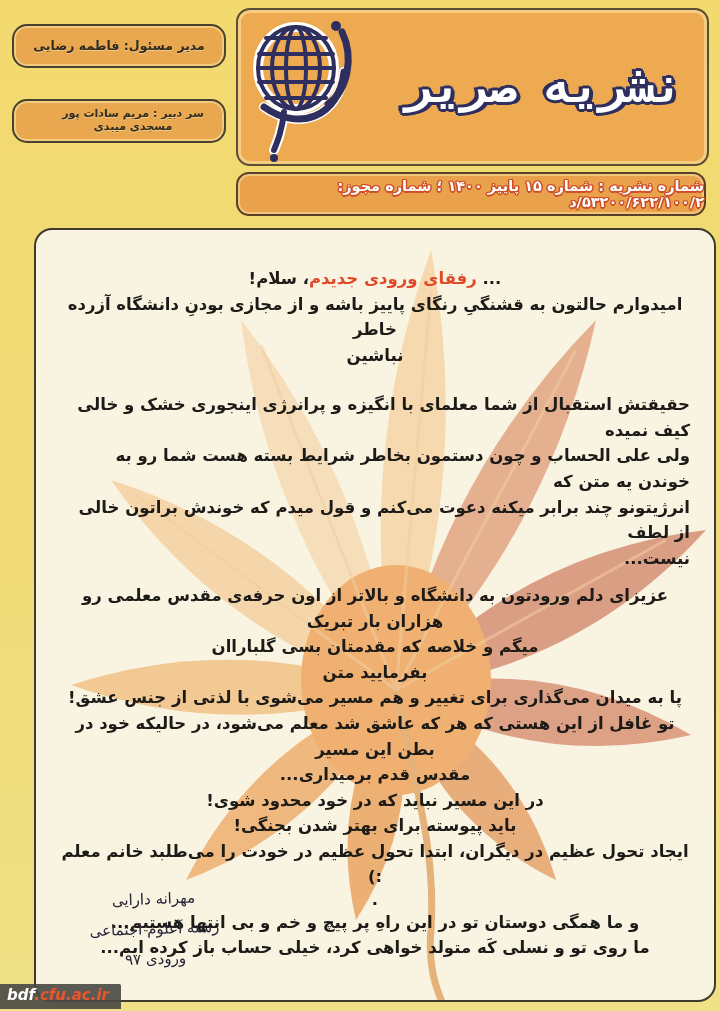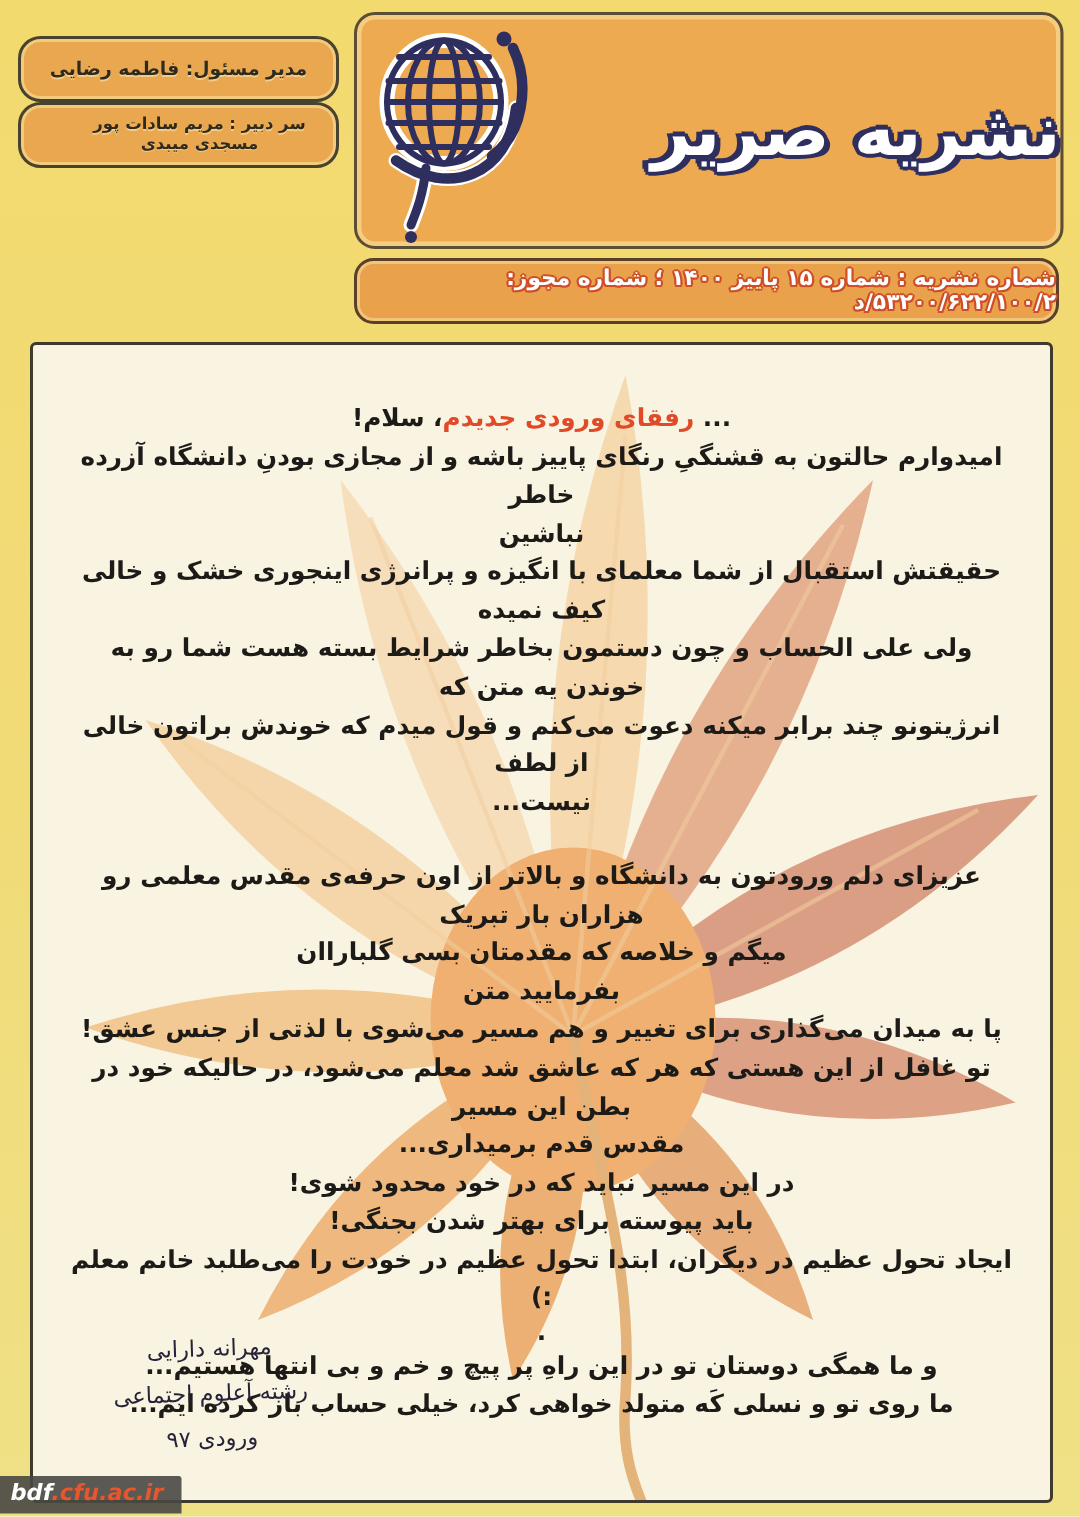--- a/index.html
+++ b/index.html
@@ -2,67 +2,68 @@
 <html lang="fa"><head>
 <meta charset="utf-8">
 <style>
   html,body{margin:0;padding:0;}
   body{
     width:720px;height:1011px;position:relative;overflow:hidden;
     background:linear-gradient(180deg,#F3DA6F 0%,#F1DB78 55%,#EFE186 100%);
     font-family:"DejaVu Sans","Liberation Sans",sans-serif;
   }
   
-  .credits{position:absolute;left:12px;top:24px;width:214px;display:flex;flex-direction:column;justify-content:flex-end;}
+  .credits{position:absolute;left:12px;top:24px;width:214px;display:flex;flex-direction:column;gap:31px;justify-content:flex-end;}
   .badge{
     height:44px;box-sizing:border-box;border:2px solid #47432F;border-radius:15px;
     background:#E9A74F;display:flex;align-items:center;justify-content:center;
     padding:2px 8px;text-align:center;direction:rtl;
     color:#2E2A1E;font-weight:bold;font-size:12.5px;line-height:1.15;
     box-shadow:inset 0 0 0 2px rgba(249,233,166,.55);
     text-shadow:0 1px 0 rgba(255,240,190,.5);
   }
   .badge.small{font-size:11px;padding-left:36px;}
   .titlebox{
     position:absolute;left:236px;top:8px;width:473px;height:158px;box-sizing:border-box;
     border:2px solid #5A4E35;border-radius:14px;background:#EDAA50;
     box-shadow:inset 0 0 0 3px rgba(250,234,170,.55);
     display:flex;align-items:center;
   }
   .logo{width:112px;height:150px;margin-left:6px;flex:0 0 auto;}
   .title{
-    flex:1;text-align:right;direction:rtl;color:#FFFFFF;font-weight:bold;font-size:46px;
+    flex:1;text-align:center;direction:rtl;color:#FFFFFF;font-weight:bold;font-size:46px;
     letter-spacing:1px;padding-left:26px;
     text-shadow:3px 0 0 #2E2E5F,-3px 0 0 #2E2E5F,0 3px 0 #2E2E5F,0 -3px 0 #2E2E5F,
       2px 2px 0 #2E2E5F,-2px 2px 0 #2E2E5F,2px -2px 0 #2E2E5F,-2px -2px 0 #2E2E5F,
       4px 2px 0 #2E2E5F,-4px -2px 0 #2E2E5F;
+    font-family:Liberation Mono, monospace;
   }
   .licensebar{
     position:absolute;left:236px;top:172px;width:470px;height:44px;box-sizing:border-box;
     border:2px solid #59402B;border-radius:13px;background:#E9A24B;
     box-shadow:inset 0 0 0 2px rgba(250,234,170,.5);
     display:flex;align-items:center;justify-content:center;direction:rtl;
     color:#FFFFFF;font-weight:bold;font-size:14.5px;
     text-shadow:1.5px 0 0 #CE4E28,-1.5px 0 0 #CE4E28,0 1.5px 0 #CE4E28,0 -1.5px 0 #CE4E28,
       1px 1px 0 #CE4E28,-1px 1px 0 #CE4E28,1px -1px 0 #CE4E28,-1px -1px 0 #CE4E28;
   }
   
   .sheet{
-    position:absolute;left:20px;top:228px;width:682px;height:774px;box-sizing:border-box;
-    border:2px solid #3E3A2E;border-radius:4px;background:#F9F3E1;overflow:hidden;
+    position:absolute;left:34px;top:228px;width:682px;height:774px;box-sizing:border-box;
+    border:2px solid #3E3A2E;border-radius:18px;background:#F9F3E1;overflow:hidden;
   }
   .leaf{position:absolute;left:0;top:0;width:682px;height:774px;}
   .copy{
     position:relative;z-index:2;direction:rtl;text-align:center;
     padding:36px 24px 0;color:#1D1B18;font-weight:bold;font-size:16.5px;line-height:1.55;
   }
   .txt{white-space:pre-line;}
   .hl{color:#E04A28;}
   .sec{margin:0 0 0 0;}
-  .m24{} .m12{margin-top:24px;} .m34{}
+  .m24{margin-top:24px;text-align:right;} .m12{margin-top:12px;} .m34{}
   .dot{line-height:1.2;}
   .signature{
     position:absolute;z-index:3;left:26px;bottom:26px;width:185px;text-align:center;
     direction:rtl;color:#262338;font-weight:normal;font-size:15px;line-height:2.0;
     transform:rotate(-2deg);white-space:pre-line;
   }
   .watermark{
     position:absolute;left:0;top:984px;z-index:5;background:rgba(72,72,68,.9);
     padding:2px 12px 3px 7px;font-style:italic;font-weight:bold;font-size:15px;line-height:1.3;
     border-top-right-radius:2px;

